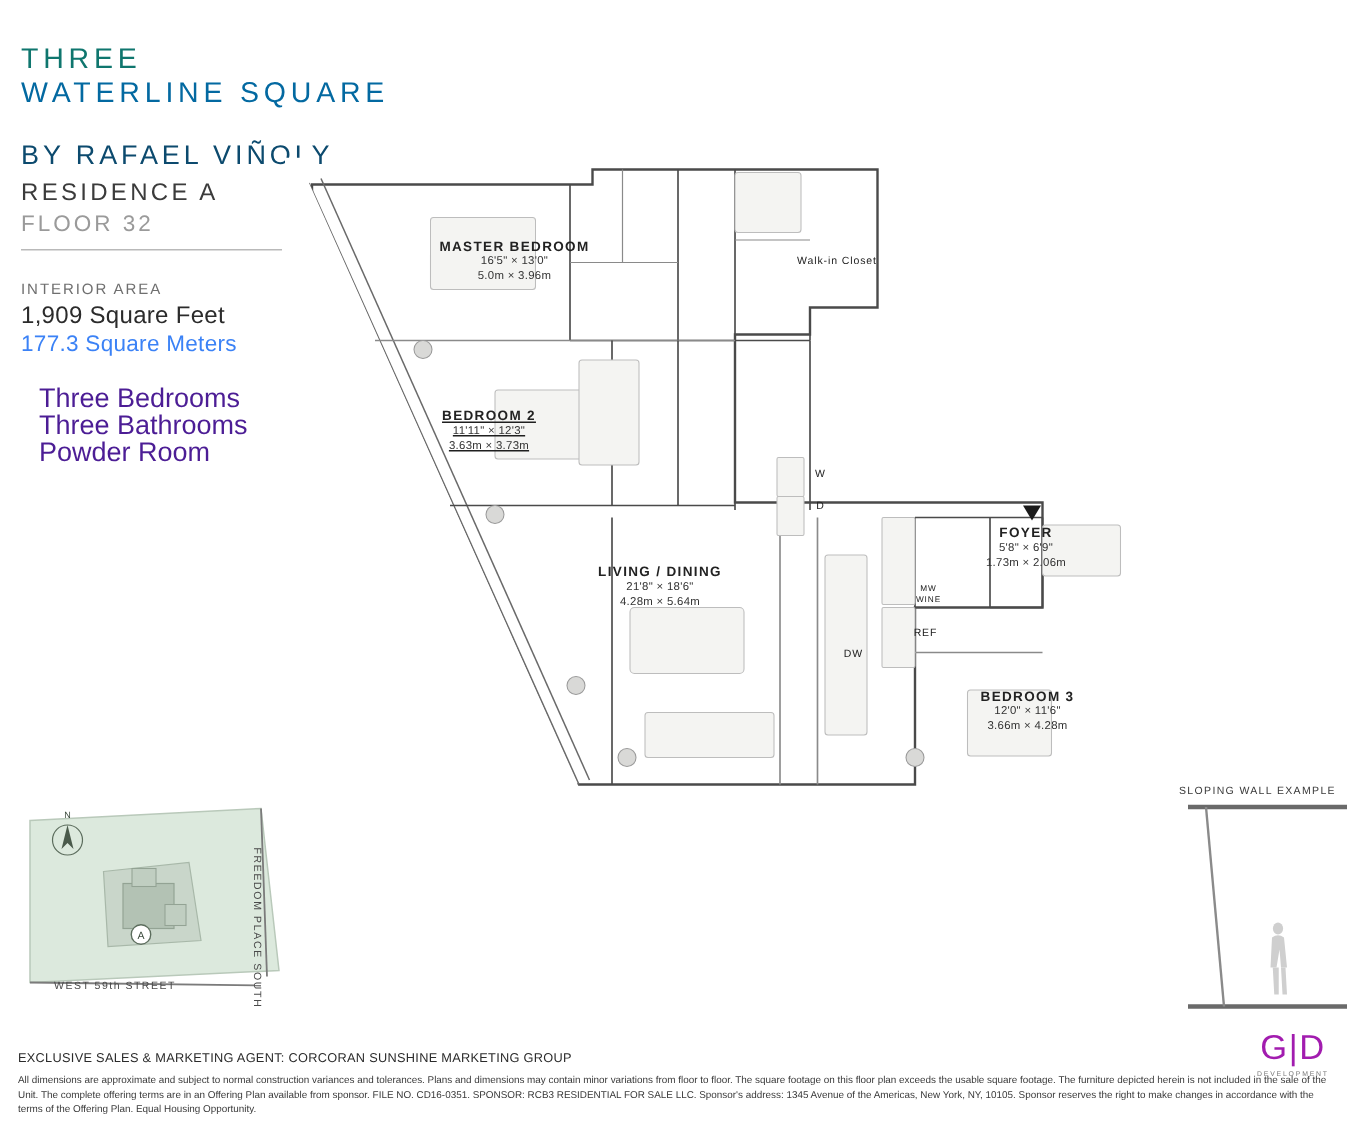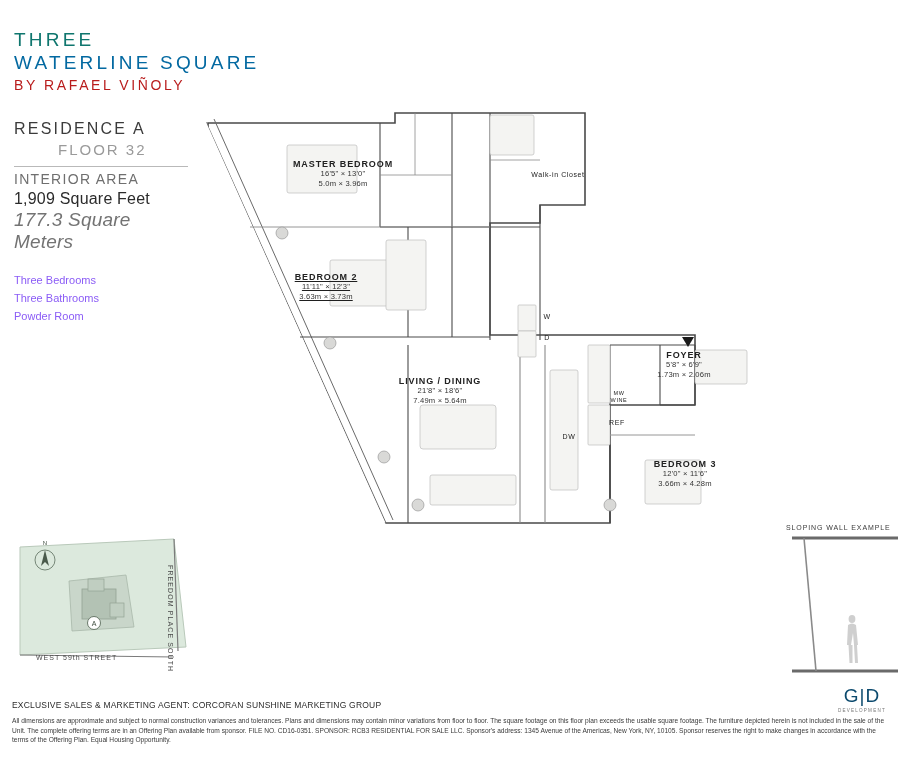--- a/index.html
+++ b/index.html
@@ -10,46 +10,46 @@
     color:#2b2b2b;
     position:relative;
     overflow:hidden;
   }
   .page{position:absolute;inset:0;}
 
   
   .brand{position:absolute;left:14px;top:28px;}
   .brand .l1{font-size:19px;letter-spacing:3.2px;color:#0f766e;line-height:23px;}
   .brand .l2{font-size:19px;letter-spacing:3.2px;color:#0369a1;line-height:23px;}
-  .brand .l3{font-size:14px;letter-spacing:2.6px;color:#b91c1c;line-height:20px;margin-top:1px;}
+  .brand .l3{font-size:18px;letter-spacing:2.6px;color:#0c4a6e;line-height:20px;margin-top:19px;}
 
   .res{position:absolute;left:14px;top:120px;width:180px;}
   .res .title{font-size:16px;letter-spacing:2.2px;color:#3b3b3b;}
-  .res .floor{font-size:15px;letter-spacing:2px;color:#9a9a9a;margin-top:3px;margin-left:44px;}
+  .res .floor{font-size:15px;letter-spacing:2px;color:#9a9a9a;margin-top:3px;}
   .res .rule{border-bottom:1px solid #b9b9b9;margin-top:8px;width:174px;}
-  .res .sub{font-size:14px;letter-spacing:1.3px;color:#6f6f6f;margin-top:4px;}
+  .res .sub{font-size:10px;letter-spacing:1.3px;color:#6f6f6f;margin-top:21px;}
   .res .big{font-size:16px;color:#2b2b2b;margin-top:3px;letter-spacing:.2px;}
-  .res .big2{font-size:19px;color:#737373;margin-top:1px;letter-spacing:.2px;font-style:italic;}
-  .res .rooms{margin-top:18px;font-size:11px;line-height:18px;color:#8b5cf6;}
+  .res .big2{font-size:15px;color:#3b82f6;margin-top:1px;letter-spacing:.2px;}
+  .res .rooms{margin-top:18px;font-size:18px;line-height:18px;color:#4c1d95;margin-left:12px;}
 
   
   .keymap{position:absolute;left:14px;top:519px;width:178px;height:148px;}
   .keymap .plot{position:absolute;left:0;top:0;width:175px;height:148px;}
   .keymap .street{position:absolute;left:22px;top:135px;font-size:7px;letter-spacing:1px;color:#4a4a4a;}
   .keymap .ave{position:absolute;left:160px;top:46px;font-size:7px;letter-spacing:1.1px;color:#4a4a4a;
     transform:rotate(90deg);transform-origin:left top;white-space:nowrap;}
 
   
   .slope-label{position:absolute;left:786px;top:524px;font-size:7px;letter-spacing:.9px;color:#3a3a3a;}
 
   
   .agent{position:absolute;left:12px;top:700px;font-size:8.5px;letter-spacing:.2px;color:#2b2b2b;}
   .legal{position:absolute;left:12px;top:716px;width:876px;font-size:6.6px;line-height:9.6px;color:#3a3a3a;}
   .gid{position:absolute;left:838px;top:685px;text-align:center;}
-  .gid .g{font-size:19px;letter-spacing:1px;color:#0c4a6e;}
+  .gid .g{font-size:23px;letter-spacing:1px;color:#a21caf;}
   .gid .d{font-size:4.6px;letter-spacing:1.2px;color:#7a7a7a;margin-top:1px;}
 
   
   .lbl{position:absolute;text-align:center;color:#1f1f1f;}
   .lbl .n{font-size:9px;letter-spacing:.9px;font-weight:bold;color:#222;}
   .lbl .d{font-size:7.6px;letter-spacing:.2px;color:#333;line-height:10px;}
   .lbl.small .n{font-size:7px;letter-spacing:.6px;font-weight:normal;}
   svg{display:block;}
 </style>
 </head>
@@ -162,21 +162,21 @@
 
   <div class="lbl" style="left:246px;top:272px;width:160px;text-decoration:underline;">
     <div class="n">BEDROOM 2</div>
     <div class="d">11'11" × 12'3"</div>
     <div class="d">3.63m × 3.73m</div>
   </div>
 
   <div class="lbl" style="left:360px;top:376px;width:160px;">
     <div class="n">LIVING / DINING</div>
     <div class="d">21'8" × 18'6"</div>
-    <div class="d">7.49m × 5.64m</div>
+    <div class="d">4.28m × 5.64m</div>
   </div>
 
   <div class="lbl" style="left:614px;top:350px;width:140px;">
     <div class="n">FOYER</div>
     <div class="d">5'8" × 6'9"</div>
     <div class="d">1.73m × 2.06m</div>
   </div>
 
   <div class="lbl" style="left:600px;top:459px;width:170px;">
     <div class="n">BEDROOM 3</div>

